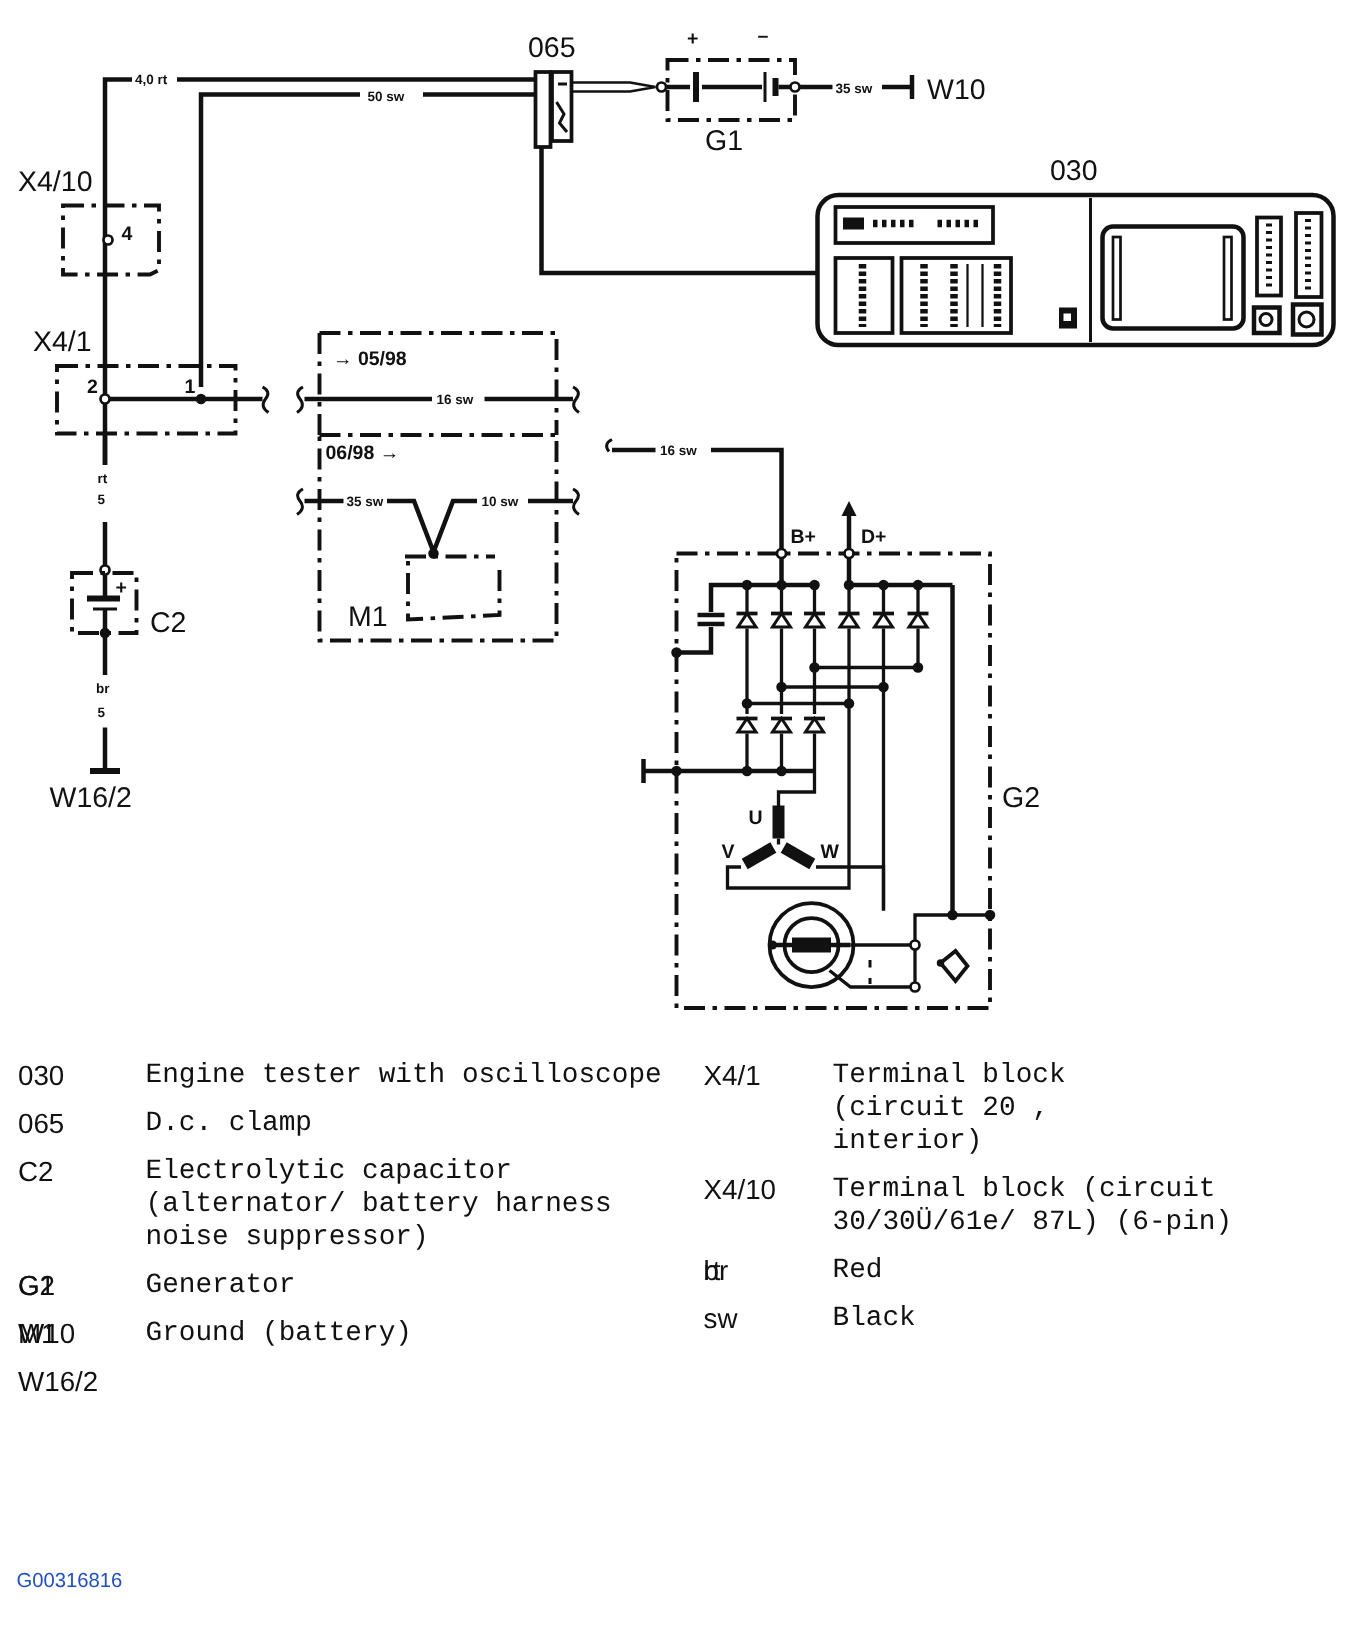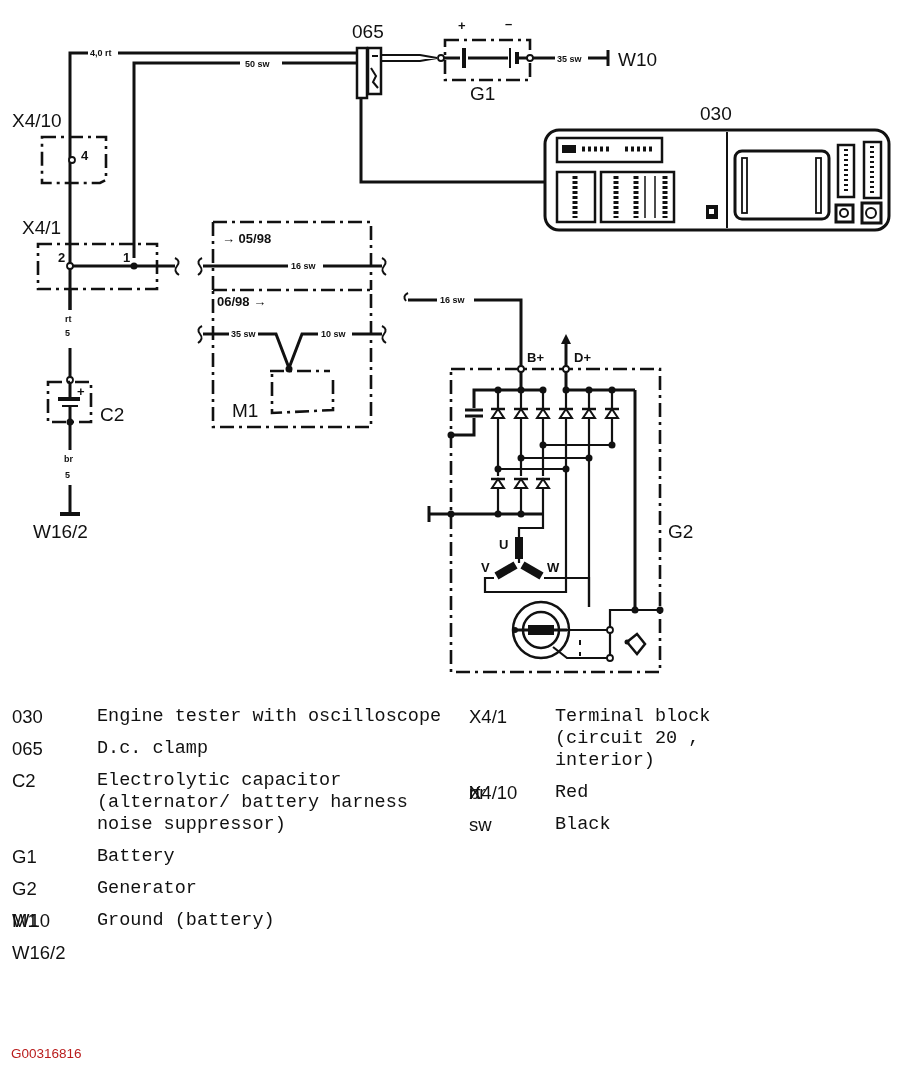--- a/index.html
+++ b/index.html
@@ -14,21 +14,21 @@
   .dot { fill: #111; }
   .odot { fill: #fff; stroke: #111; stroke-width: 1.8; }
   .legend { position: absolute; font-size: 18.5px; line-height: 22px; color: #111; }
   .legend .row { position: relative; margin-bottom: 10px; }
   .legend .code { position: absolute; left: 0; top: 0; }
   .legend .desc { display: block; font-family: Liberation Mono, monospace; }
   #legend-left { left: 12px; top: 706px; width: 440px; }
   #legend-left .desc { margin-left: 85px; }
   #legend-right { left: 469px; top: 706px; width: 430px; }
   #legend-right .desc { margin-left: 86px; }
-  #figure-id { position: absolute; left: 11px; top: 1046px; font-size: 13.5px; color: #b91c1c; }
+  #figure-id { position: absolute; left: 11px; top: 1046px; font-size: 13.5px; color: #1d4ed8; }
 </style>
 </head>
 <body>
 
 <svg id="diagram" viewBox="0 0 900 690" xmlns="http://www.w3.org/2000/svg">
 
   <g>
     <polyline class="w" points="70,310 70,53 88,53"></polyline>
     <line class="w" x1="118" y1="53" x2="356" y2="53"></line>
     <text class="lbl-sm" x="90" y="56">4,0 rt</text>
@@ -324,21 +324,20 @@
   <div class="row">
       <span class="code">065</span>
       <span class="desc">D.c. clamp</span>
     </div>
   <div class="row" style="width:420px">
       <span class="code">C2</span>
       <span class="desc">Electrolytic capacitor (alternator/ battery harness noise suppressor)</span>
     </div>
   <div class="row">
       <span class="code">G1</span>
-      <span class="desc">Battery</span>
     </div>
   <div class="row">
       <span class="code">G2</span>
       <span class="desc">Generator</span>
     </div>
   <div class="row">
       <span class="code">M1</span>
     </div>
   <div class="row">
       <span class="code">W10</span>
@@ -349,20 +348,21 @@
     </div>
 </div>
 
 <div id="legend-right" class="legend">
   <div class="row" style="width:340px">
       <span class="code">X4/1</span>
       <span class="desc">Terminal block (circuit 20 , interior)</span>
     </div>
   <div class="row" style="width:430px">
       <span class="code">X4/10</span>
+      <span class="desc">Terminal block (circuit 30/30Ü/61e/ 87L) (6-pin)</span>
     </div>
   <div class="row">
       <span class="code">br</span>
     </div>
   <div class="row">
       <span class="code">rt</span>
       <span class="desc">Red</span>
     </div>
   <div class="row">
       <span class="code">sw</span>

